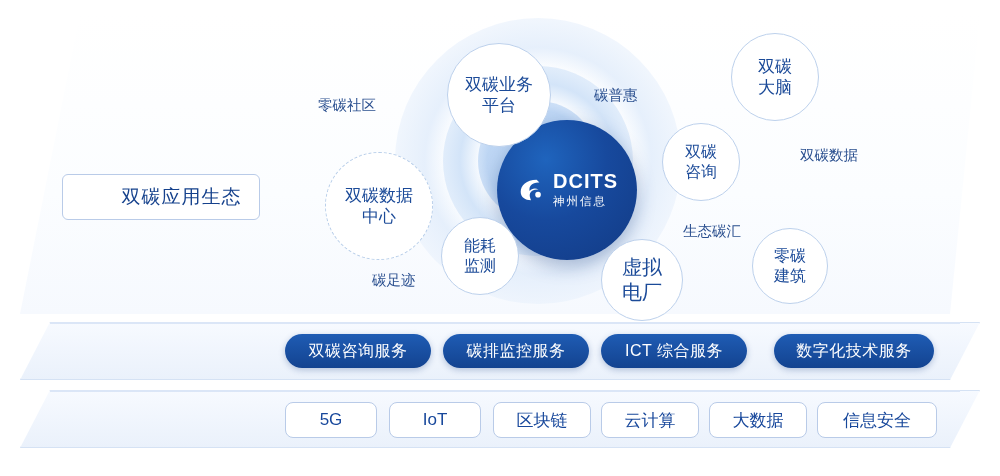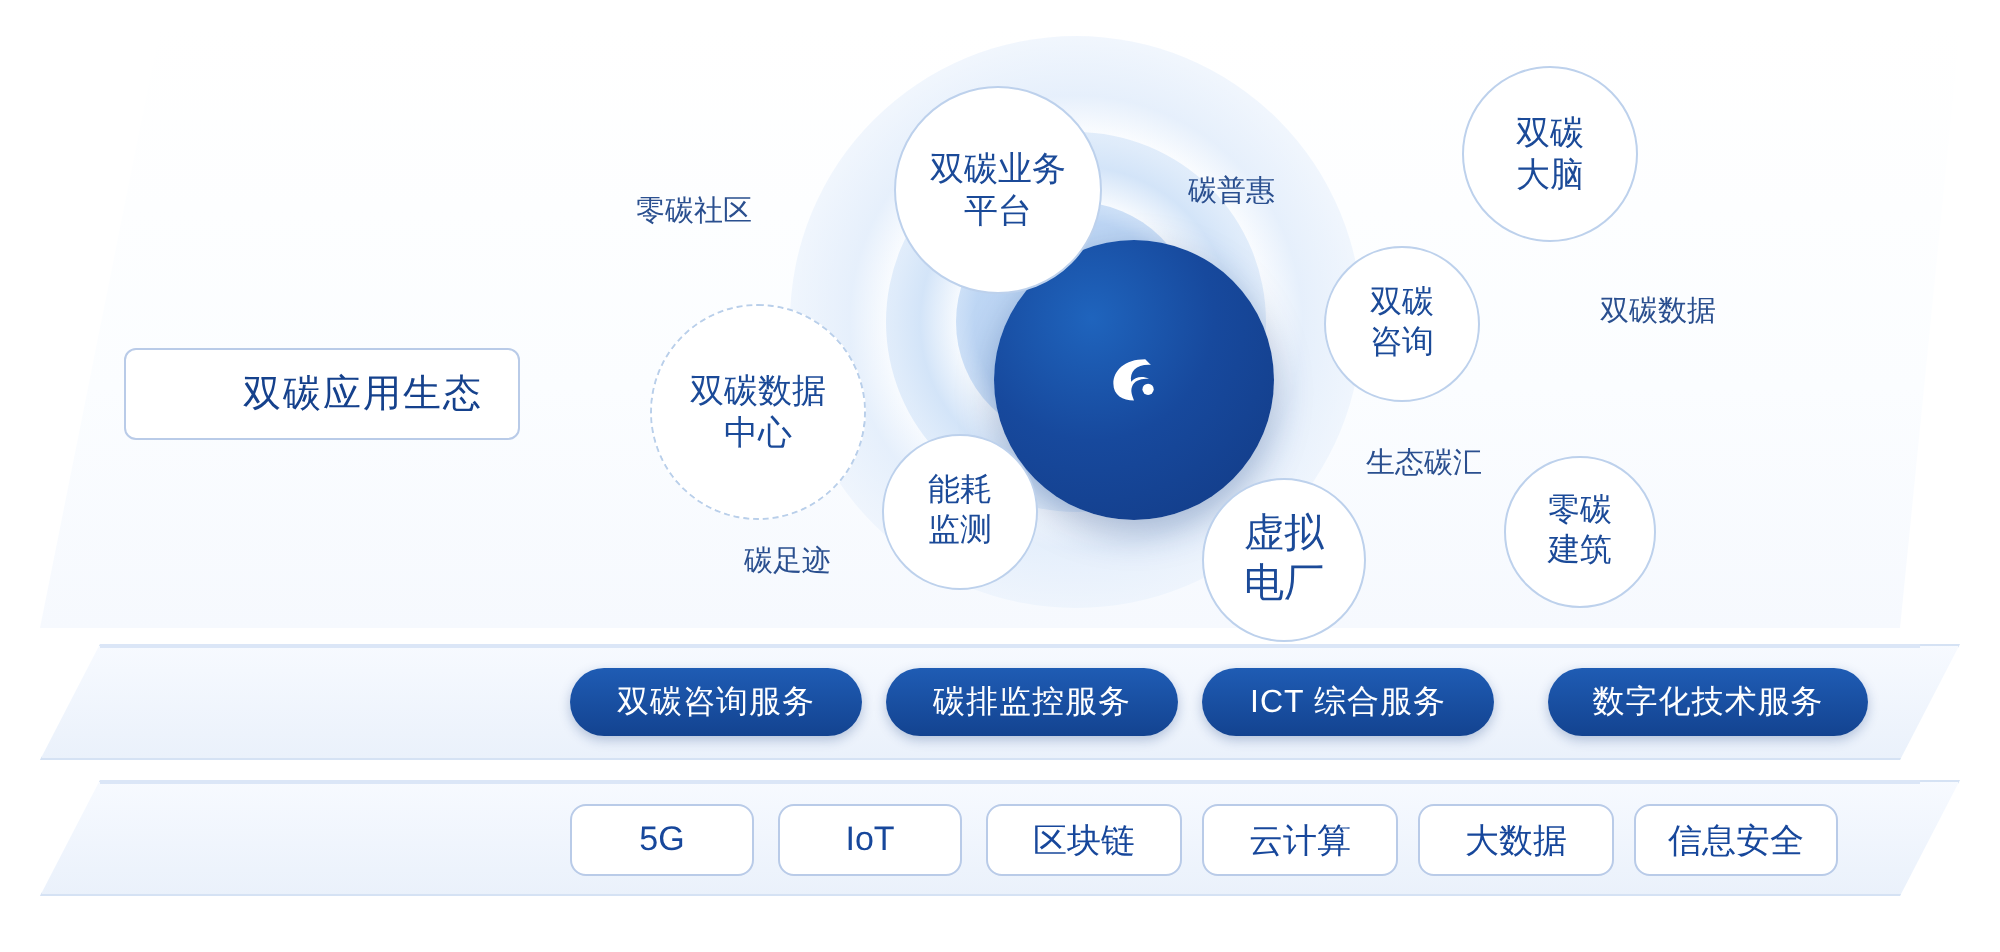--- a/index.html
+++ b/index.html
@@ -185,20 +185,24 @@
 <div class="ring" id="ring-outer"></div>
 <div class="ring" id="ring-mid"></div>
 <div class="ring" id="ring-inner"></div>
 
 <div id="core">
   <div id="core-inner">
     <svg id="core-mark" viewBox="0 0 64 64">
       <path d="M44 12 C22 12 10 24 10 38 C10 50 20 56 32 56 C30 50 28 46 30 41 C32 35 40 32 48 33 C41 29 33 31 29 36 C27 25 35 17 50 18 Z" fill="#ffffff"></path>
       <circle cx="47" cy="44" r="6" fill="#ffffff"></circle>
     </svg>
+    <div class="core-text">
+      <div class="core-title">DCITS</div>
+      <div class="core-sub">神州信息</div>
+    </div>
   </div>
 </div>
 
 <div class="bubble" style="left:447px; top:43px; width:104px; height:104px; font-size:17px;">
   <div>
     <span>双碳业务</span>
     <span>平台</span>
   </div>
 </div>
 
@@ -263,13 +267,13 @@
 <div class="svc-pill" style="left:774px; top:334px; width:160px;">数字化技术服务</div>
 
 <div class="band" id="band-infra"></div>
 <div class="band-edge" id="edge-infra"></div>
 
 <div class="infra-pill" style="left:285px; top:402px; width:92px;">5G</div>
 <div class="infra-pill" style="left:389px; top:402px; width:92px;">IoT</div>
 <div class="infra-pill" style="left:493px; top:402px; width:98px;">区块链</div>
 <div class="infra-pill" style="left:601px; top:402px; width:98px;">云计算</div>
 <div class="infra-pill" style="left:709px; top:402px; width:98px;">大数据</div>
-<div class="infra-pill" style="left:817px; top:402px; width:102px;">信息安全</div>
+<div class="infra-pill" style="left:817px; top:402px; width:120px;">信息安全</div>
 
 </body></html>

